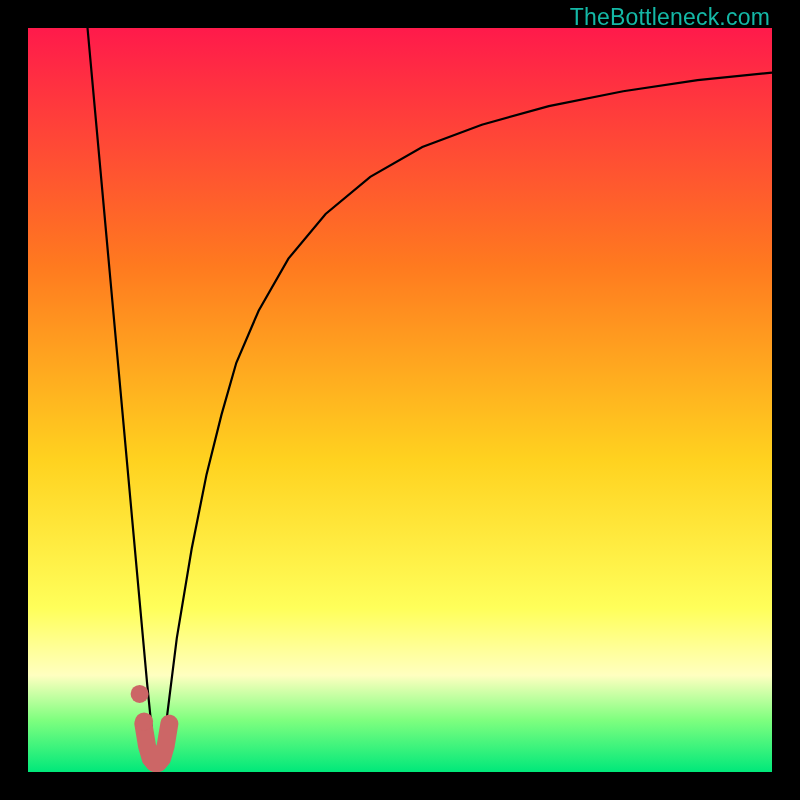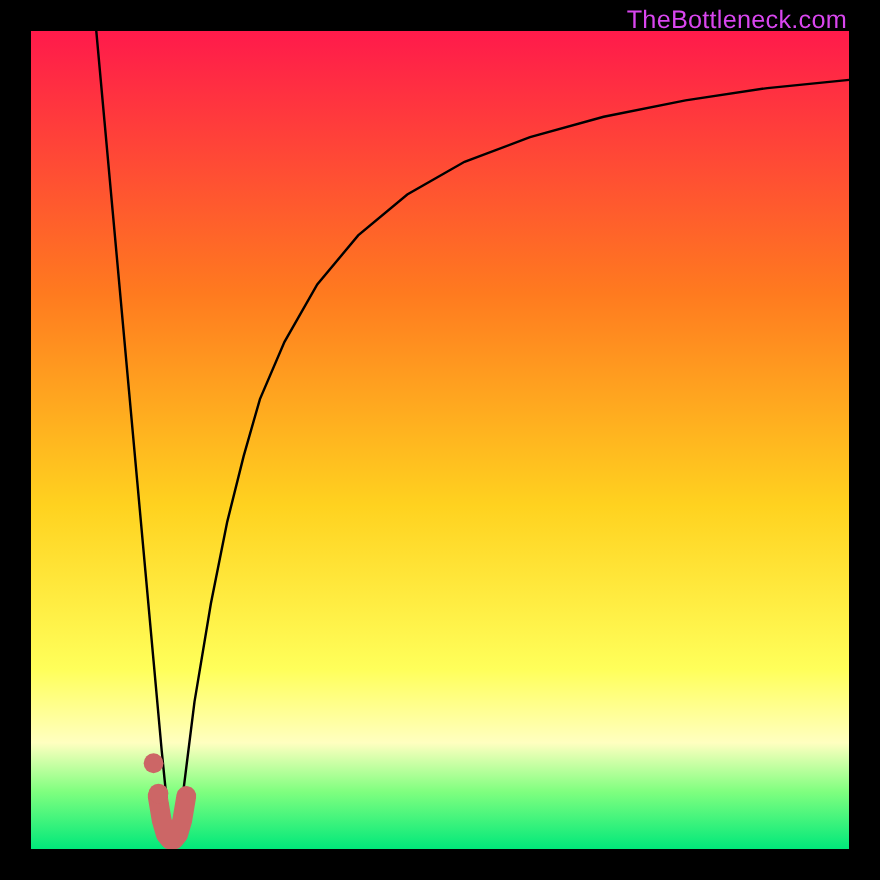--- a/index.html
+++ b/index.html
@@ -26,21 +26,21 @@
     overflow: hidden;
   }
   .gradient-bg {
     position: absolute;
     inset: 0;
   }
   .watermark {
     position: absolute;
     top: 4px;
     right: 30px;
-    color: #d946ef;
+    color: #14b8a6;
     font-size: 23px;
     font-weight: 500;
     letter-spacing: 0.2px;
   }
   svg.curves {
     position: absolute;
     inset: 0;
   }
 </style>
 </head>

